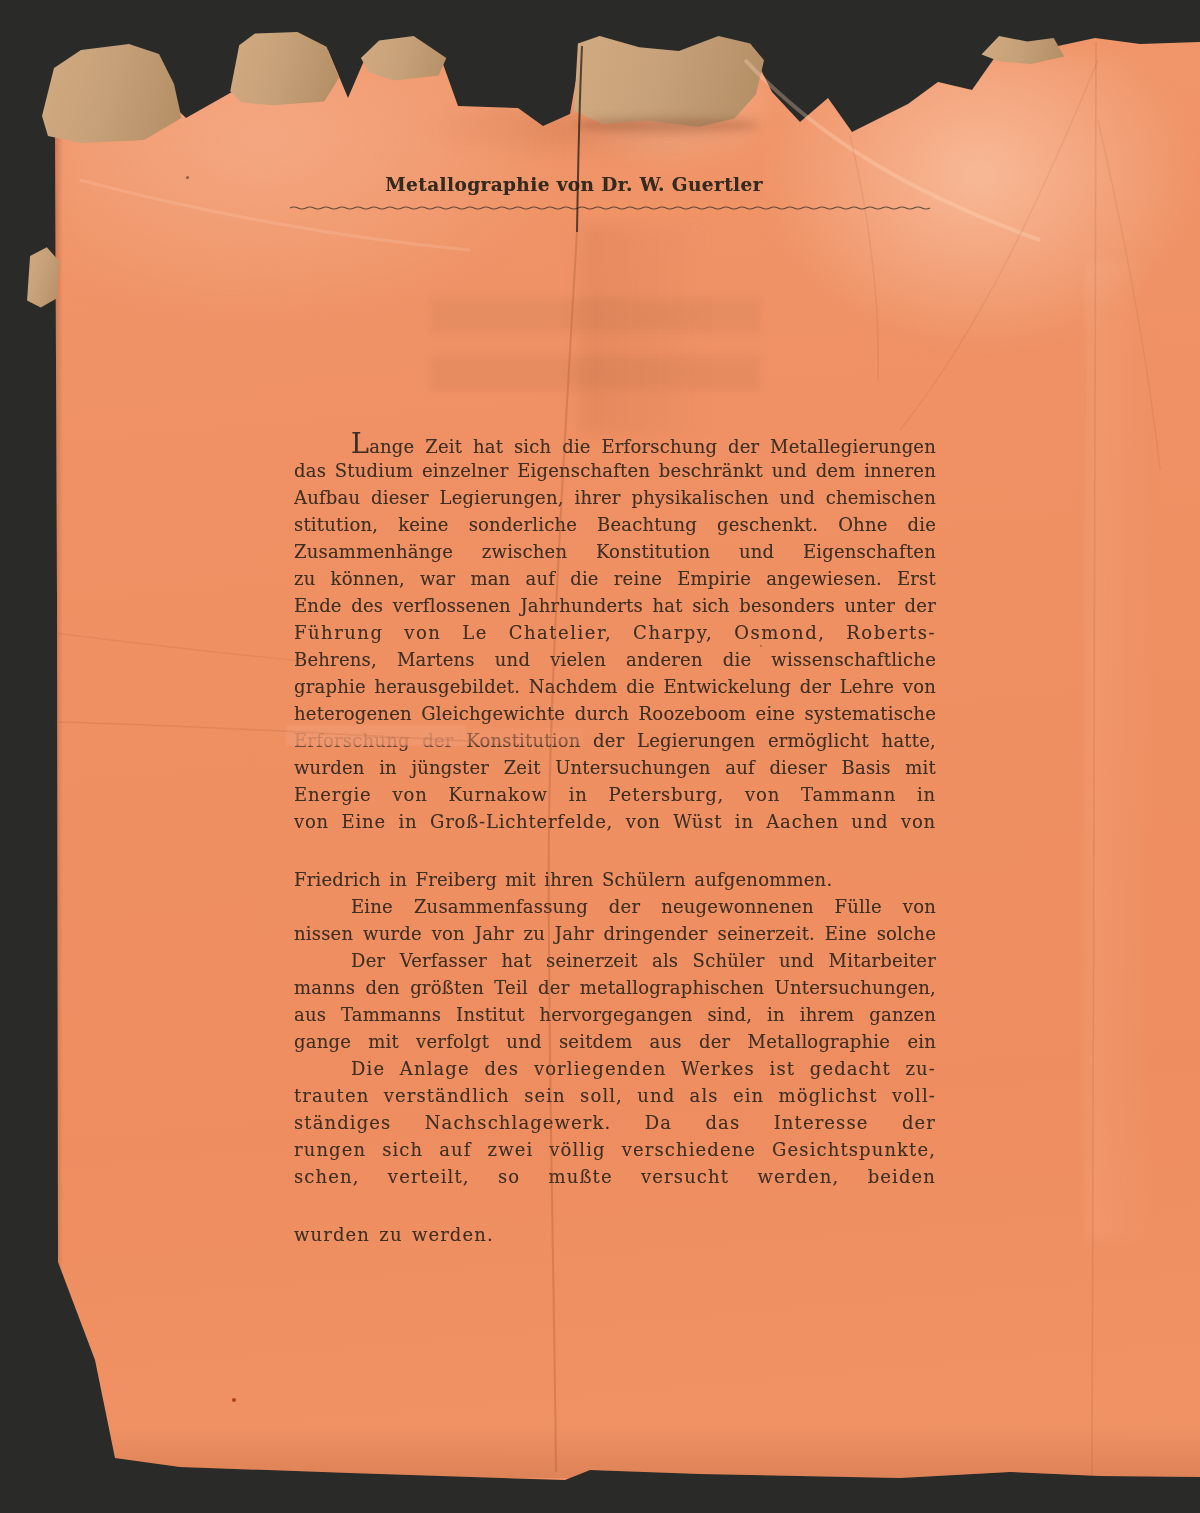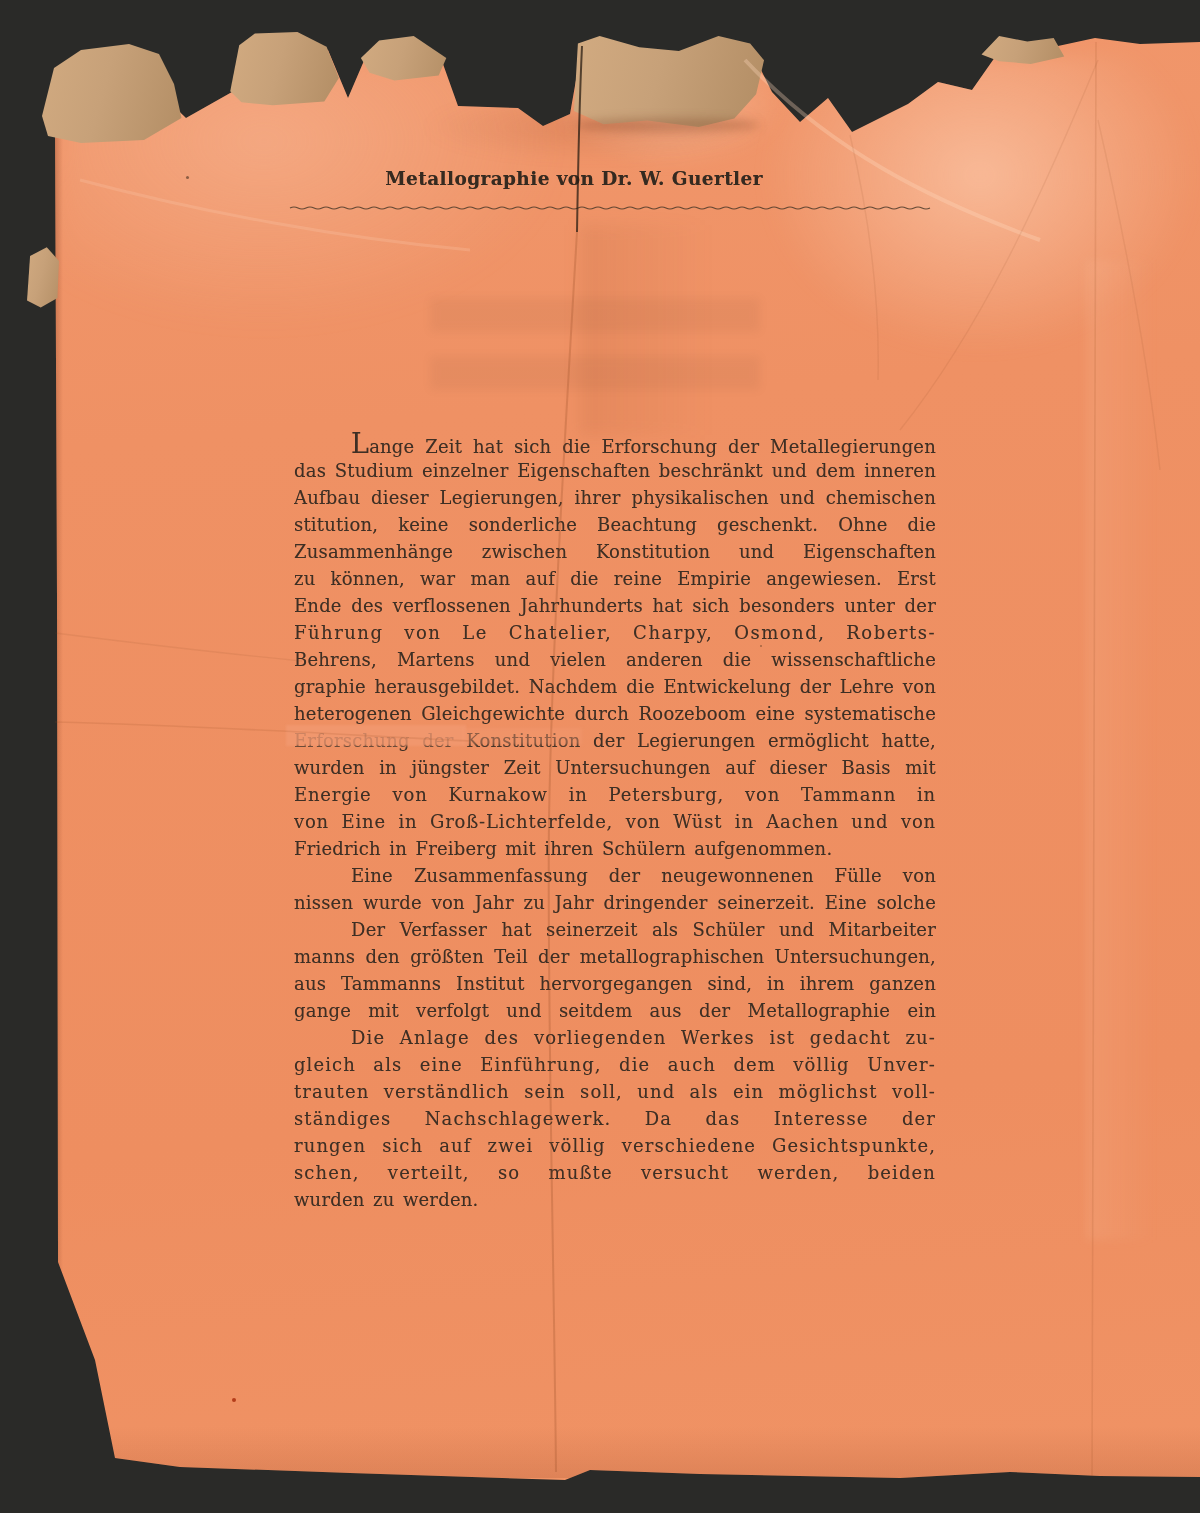--- a/index.html
+++ b/index.html
@@ -51,32 +51,32 @@
        clip-path:polygon(3% 48%,22% 10%,58% 0%,92% 48%,84% 86%,38% 97%,12% 80%);}
   .tp4{left:568px;top:34px;width:198px;height:94px;
        clip-path:polygon(3% 82%,5% 10%,16% 2%,36% 14%,56% 18%,76% 2%,92% 10%,99% 28%,95% 64%,84% 90%,66% 99%,40% 92%,18% 96%);}
   .tp5{left:978px;top:32px;width:88px;height:34px;
        clip-path:polygon(4% 66%,24% 12%,56% 28%,86% 18%,98% 72%,60% 94%,24% 86%);}
   .tp6{left:24px;top:246px;width:38px;height:62px;
        clip-path:polygon(8% 88%,16% 16%,60% 2%,92% 24%,88% 84%,44% 99%);}
   .tp-shadow{position:absolute;left:575px;top:118px;width:185px;height:14px;filter:blur(5px);
        background:rgba(110,50,22,.28);border-radius:50%;}
   
-  .header-title{position:absolute;left:253px;top:168px;width:642px;text-align:center;
+  .header-title{position:absolute;left:253px;top:174px;width:642px;text-align:center;
        font-size:18.5px;font-weight:bold;letter-spacing:.4px;color:#352a20;
        text-shadow:0 0 .6px rgba(53,42,32,.5);}
   .rule-svg{position:absolute;left:290px;top:205px;width:642px;height:10px;overflow:visible;}
   .rule-svg path{fill:none;stroke:#4a3828;stroke-width:1.1;opacity:.85;}
   
   .body-text{position:absolute;left:294px;top:430px;width:642px;color:var(--ink);
        font-size:18px;letter-spacing:.2px;word-spacing:2.5px;
        text-shadow:0 0 .5px rgba(62,47,36,.35);}
   .tline{height:27px;line-height:27px;overflow:hidden;text-align:justify;text-align-last:justify;}
   .tline.first{text-indent:57px;}
-  .tline.last{text-align-last:left;}
+  .tline.last{text-align-last:left;margin-top:31px;}
   .para-0 .tline.first::first-letter{font-size:27px;}
   .para-0 .tline:nth-child(8){letter-spacing:1.5px;}
   .para-0 .tline:nth-child(14),.para-0 .tline:nth-child(15){letter-spacing:.8px;}
   .para-3 .tline{letter-spacing:1.1px;}
   .para-3 .tline:nth-child(7),.para-3 .tline:nth-child(8){letter-spacing:.2px;}
   
   .smear{position:absolute;left:286px;top:725px;width:180px;height:21px;filter:blur(1px);
        background:rgba(241,152,112,.8);}
   .smear2{position:absolute;left:462px;top:728px;width:120px;height:17px;filter:blur(1.5px);
        background:rgba(241,152,112,.45);}
@@ -140,21 +140,20 @@
           <div class="tline">nissen wurde von Jahr zu Jahr dringender seinerzeit. Eine solche</div>
         </div>
       <div class="para para-2">
           <div class="tline first">Der Verfasser hat seinerzeit als Schüler und Mitarbeiter Tam-</div>
           <div class="tline">manns den größten Teil der metallographischen Untersuchungen, die</div>
           <div class="tline">aus Tammanns Institut hervorgegangen sind, in ihrem ganzen Werde-</div>
           <div class="tline">gange mit verfolgt und seitdem aus der Metallographie ein Spezial-</div>
         </div>
       <div class="para para-3">
           <div class="tline first">Die Anlage des vorliegenden Werkes ist gedacht zu-</div>
-          <div class="tline">gleich als eine Einführung, die auch dem völlig Unver-</div>
           <div class="tline">trauten verständlich sein soll, und als ein möglichst voll-</div>
           <div class="tline">ständiges Nachschlagewerk. Da das Interesse der Metallegie-</div>
           <div class="tline">rungen sich auf zwei völlig verschiedene Gesichtspunkte, den</div>
           <div class="tline">schen, verteilt, so mußte versucht werden, beiden Gesichtspunkten</div>
           <div class="tline last">wurden zu werden.</div>
         </div>
     </div>
 
     <div class="smear"></div>
     <div class="smear2"></div>

